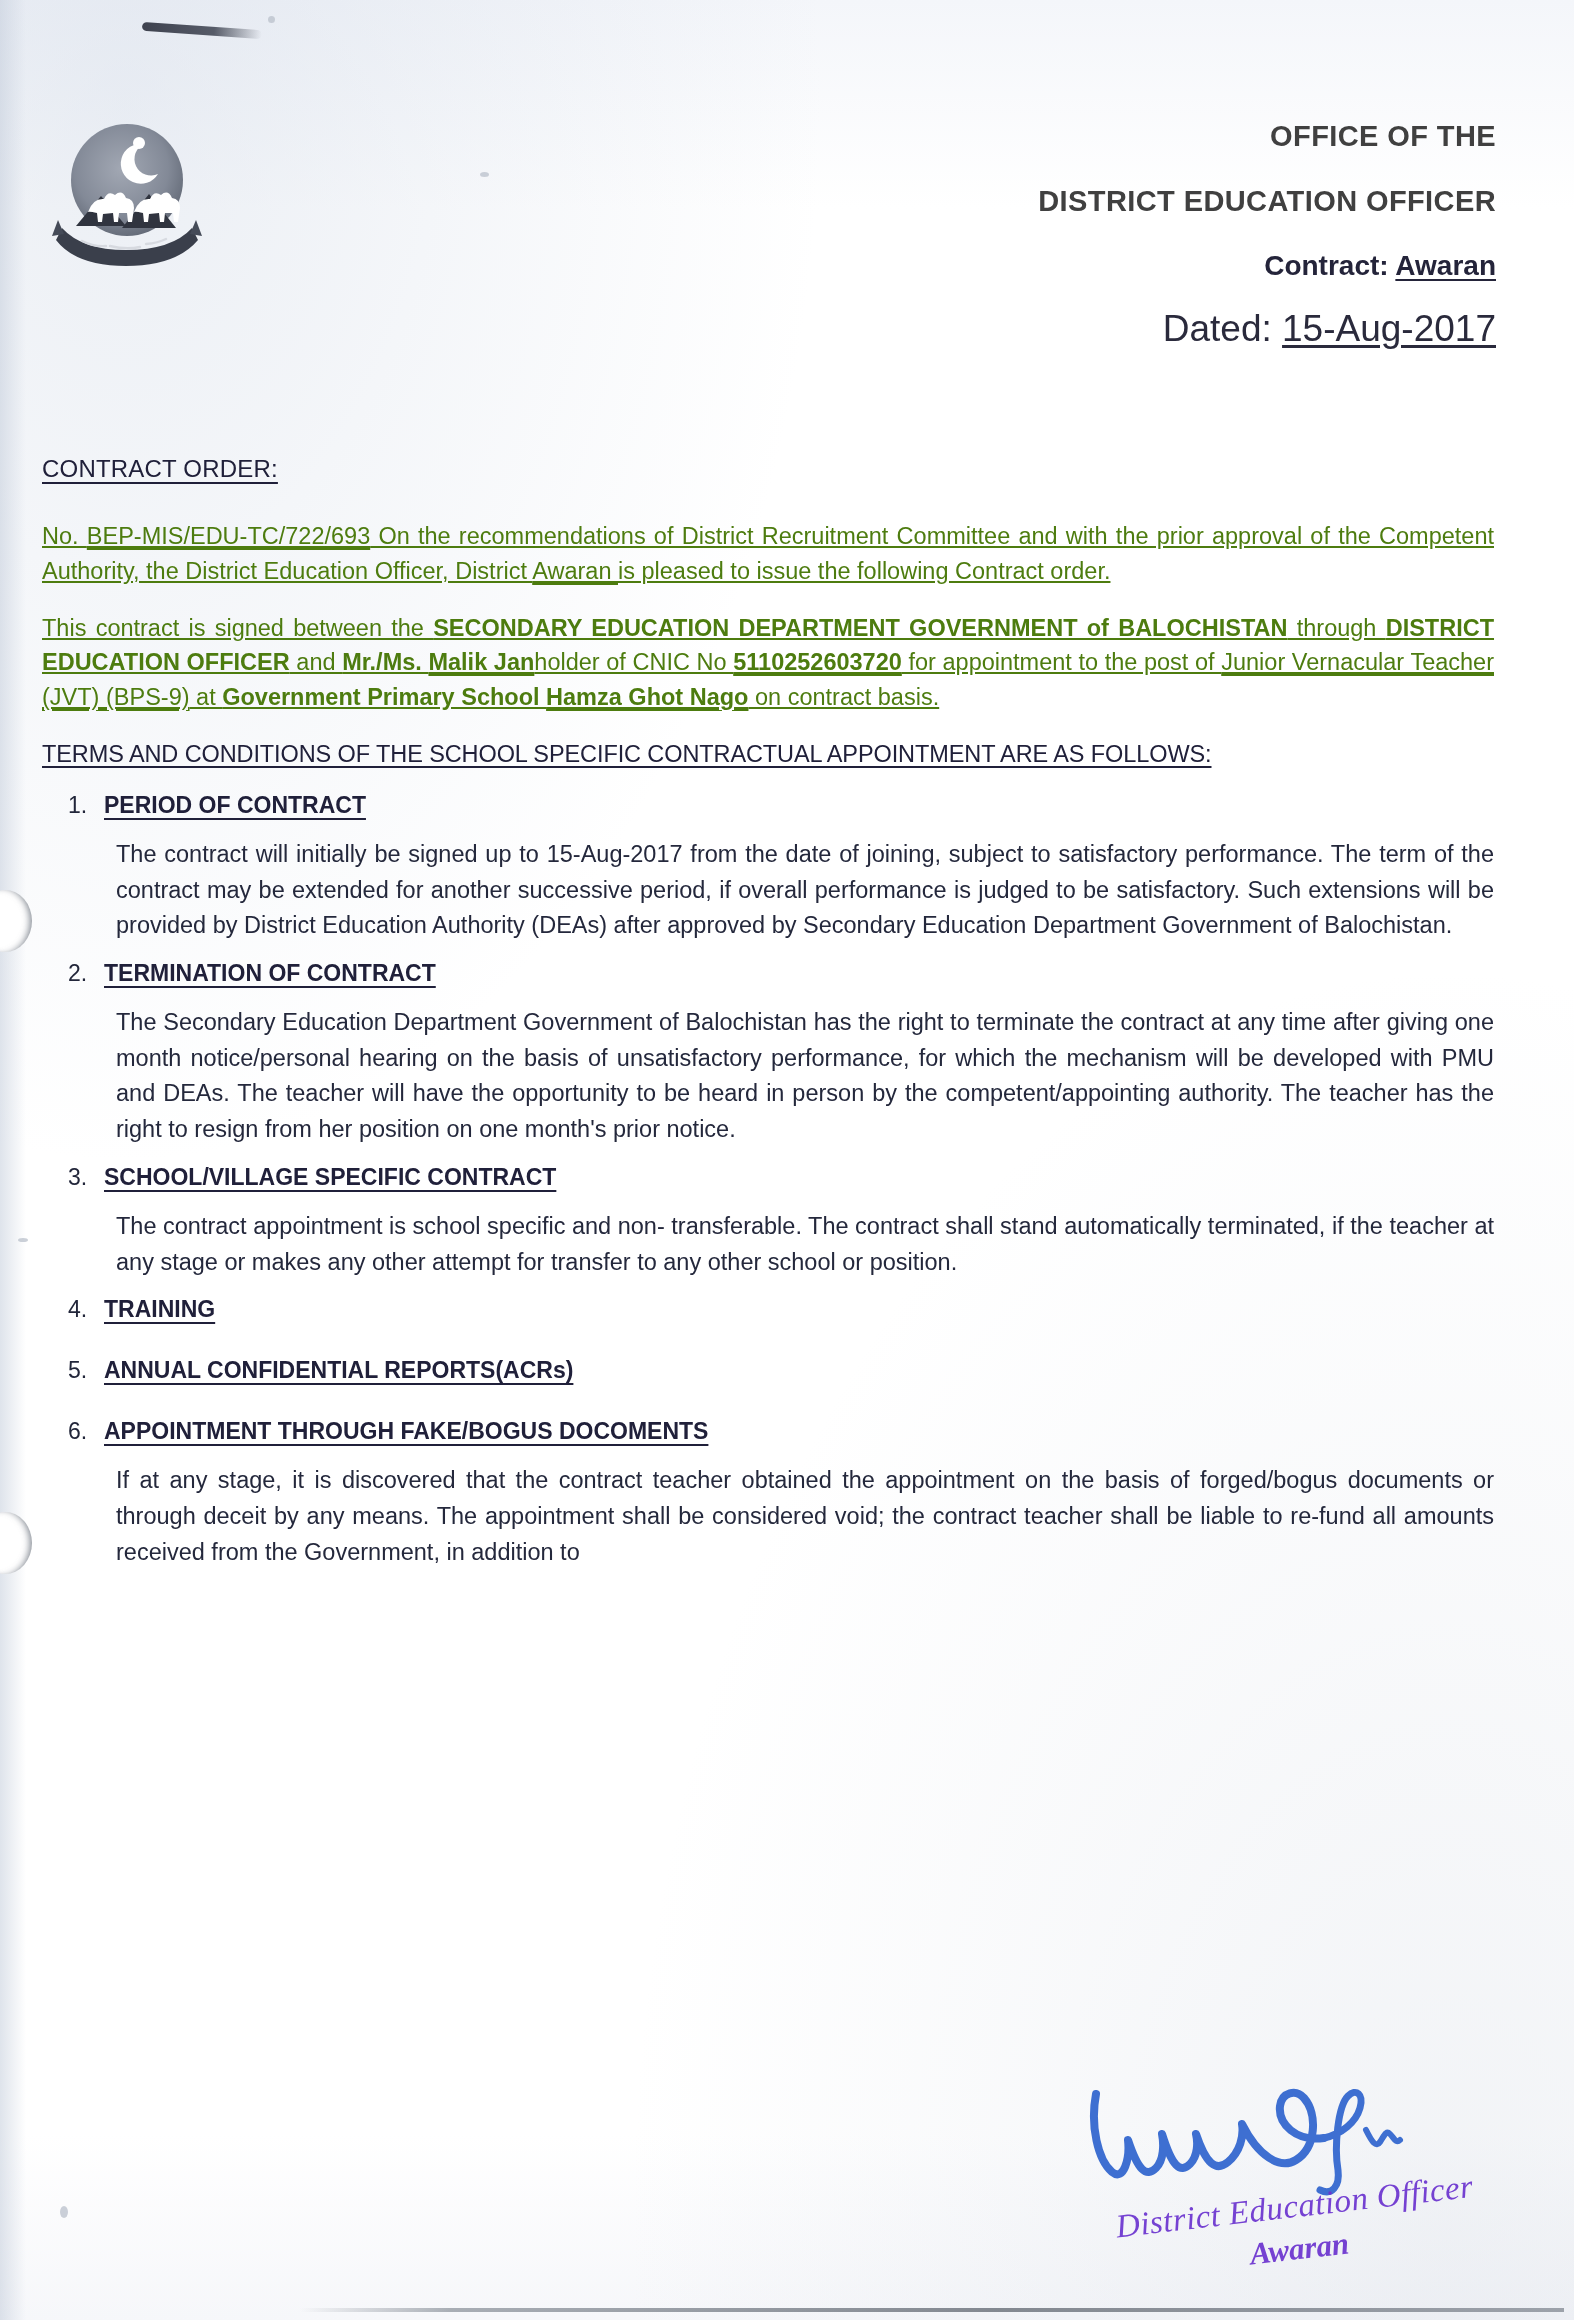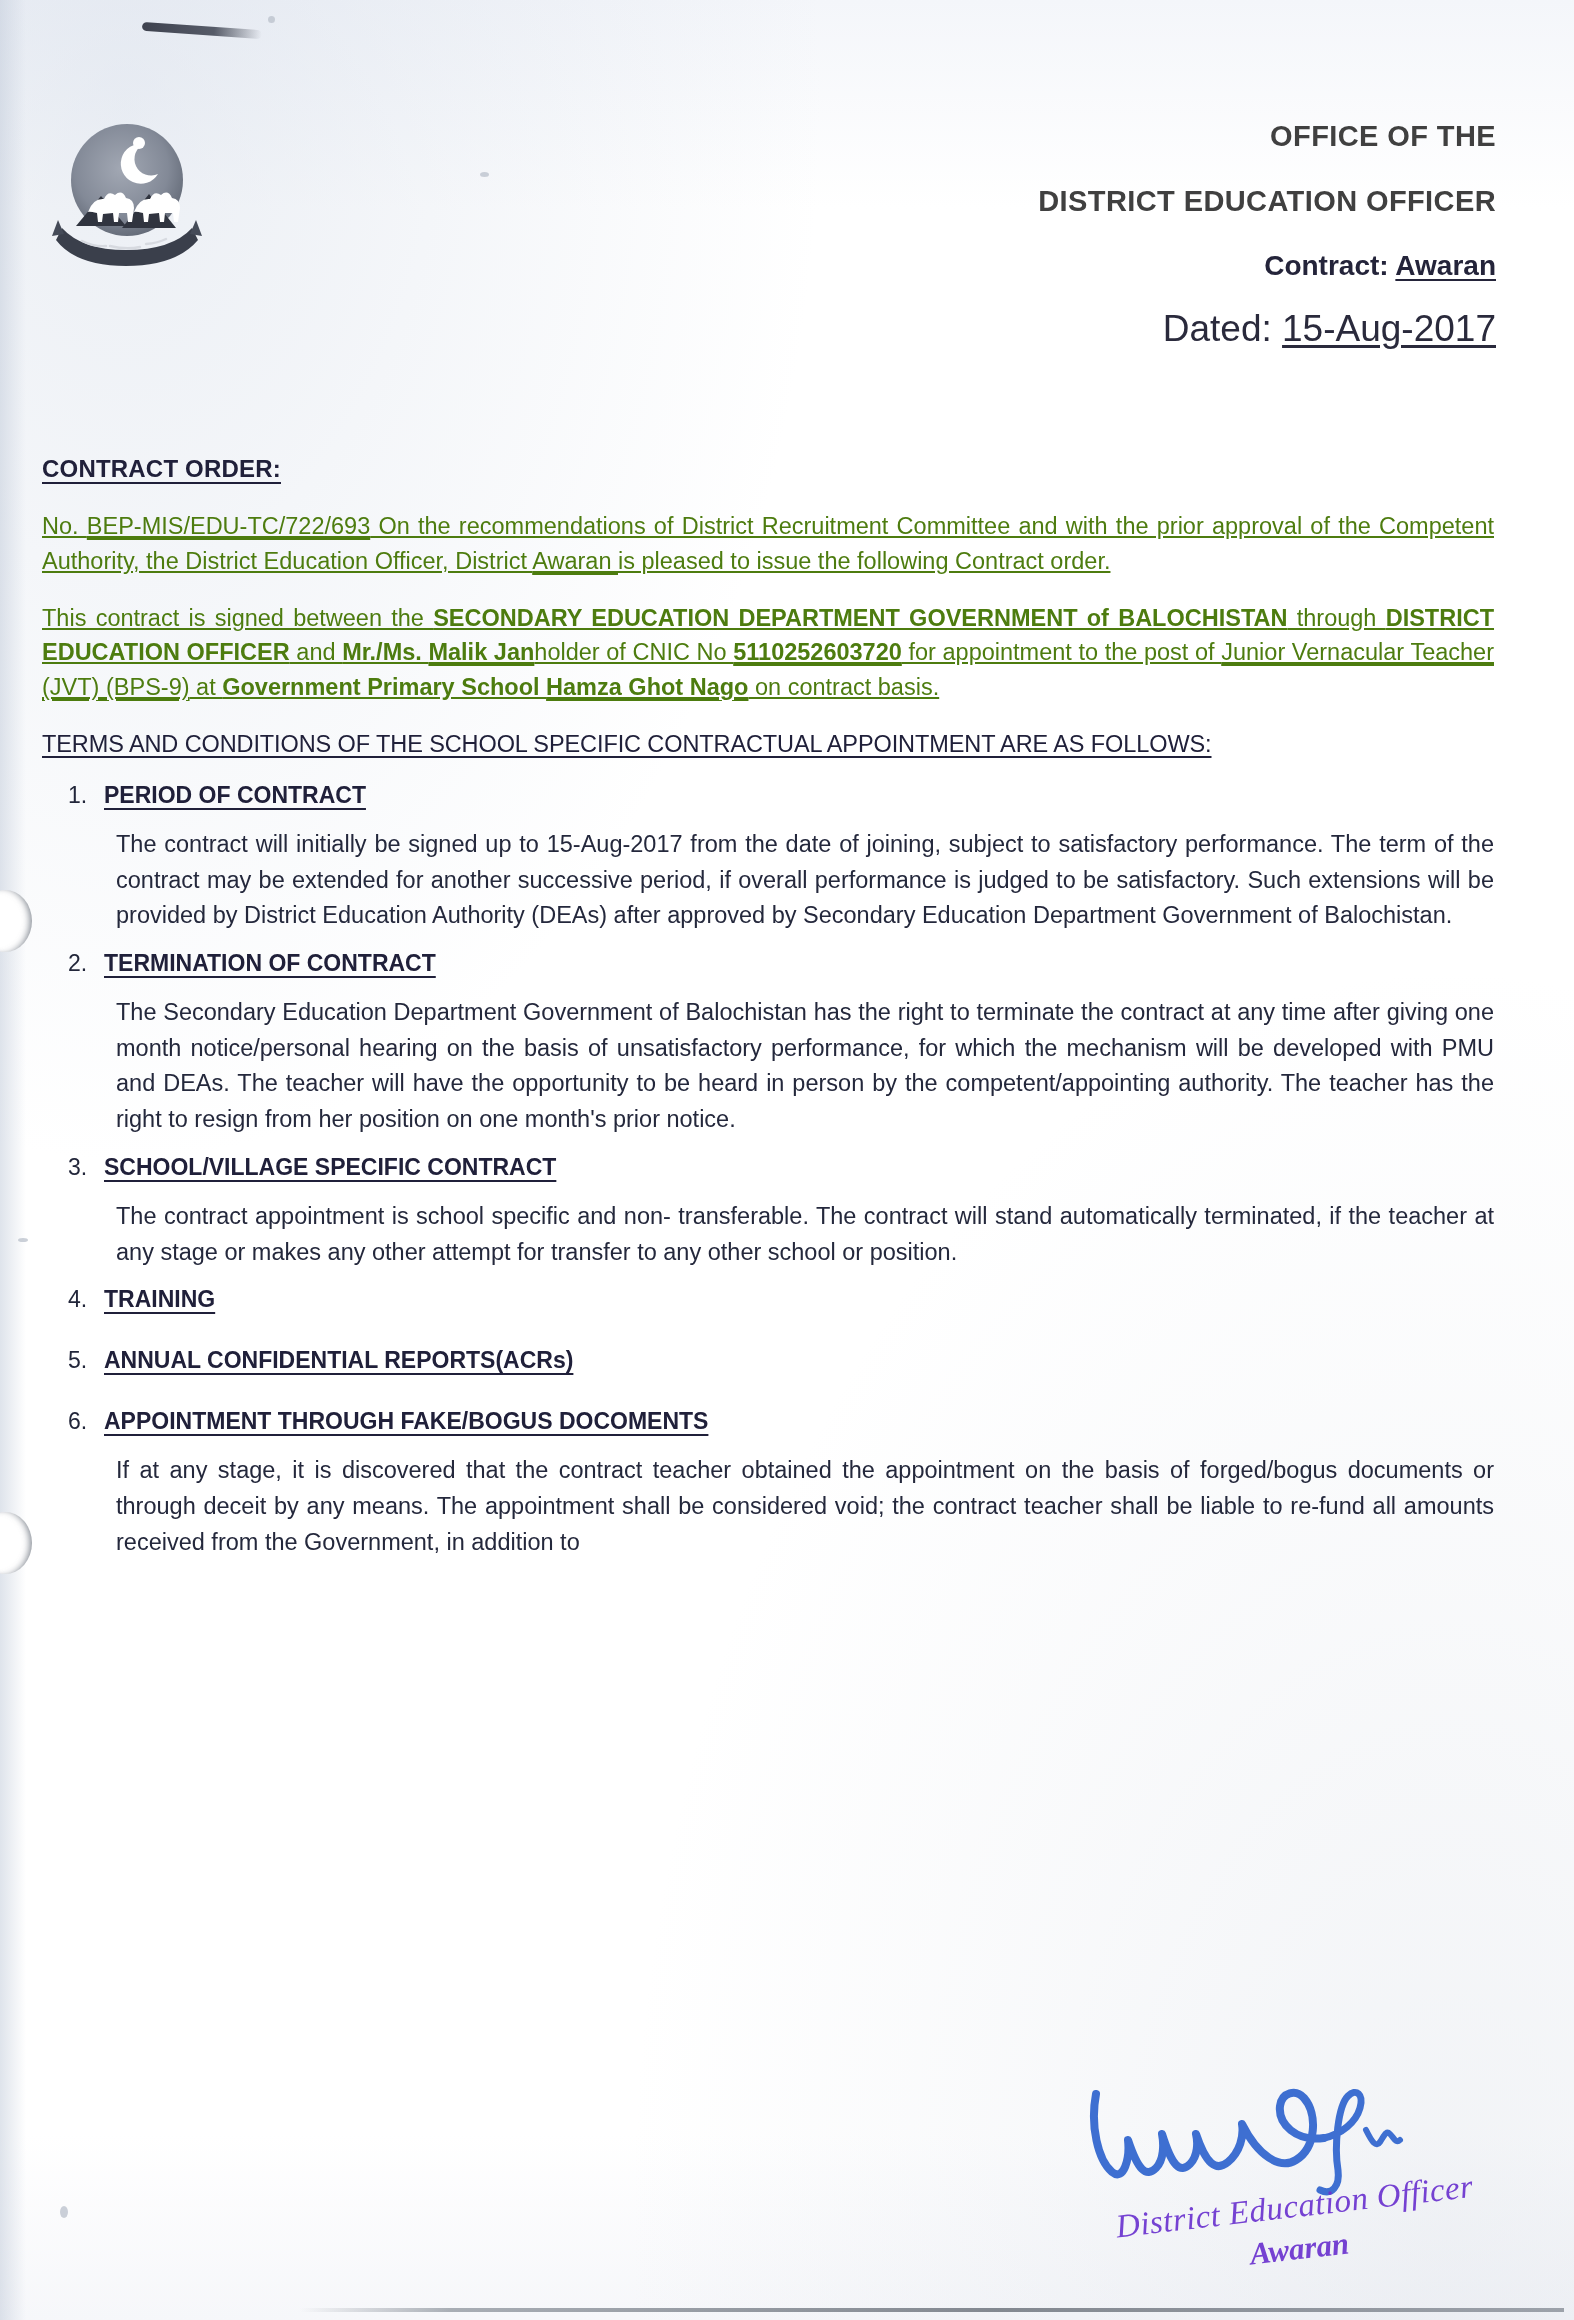--- a/index.html
+++ b/index.html
@@ -106,26 +106,26 @@
   .u { text-decoration: underline; text-underline-offset: 4px; }
 
   
   .body {
     position: absolute;
     left: 42px;
     top: 455px;
     width: 1452px;
   }
   .section-title {
-    font-weight: bold;
+    font-weight: normal;
     font-size: 24px;
     text-decoration: underline;
     text-underline-offset: 5px;
     letter-spacing: .2px;
-    margin: 0 0 26px 0;
+    margin: 0 0 36px 0;
     color: #20203a;
   }
   p.para {
     font-size: 23.5px;
     line-height: 1.48;
     text-align: justify;
     margin: 0 0 22px 0;
     color: #4d7c0f;
     text-decoration: underline;
   }
@@ -283,21 +283,21 @@
       <li>
         <div class="term-head">PERIOD OF CONTRACT</div>
         <p class="term-body">The contract will initially be signed up to 15-Aug-2017 from the date of joining, subject to satisfactory performance. The term of the contract may be extended for another successive period, if overall performance is judged to be satisfactory. Such extensions will be provided by District Education Authority (DEAs) after approved by Secondary Education Department Government of Balochistan.</p>
       </li>
       <li>
         <div class="term-head">TERMINATION OF CONTRACT</div>
         <p class="term-body">The Secondary Education Department Government of Balochistan has the right to terminate the contract at any time after giving one month notice/personal hearing on the basis of unsatisfactory performance, for which the mechanism will be developed with PMU and DEAs.  The teacher will have the opportunity to be heard in person by the competent/appointing authority. The teacher has the right to resign from her position on one month's prior notice.</p>
       </li>
       <li>
         <div class="term-head">SCHOOL/VILLAGE SPECIFIC CONTRACT</div>
-        <p class="term-body">The contract appointment is school specific and non- transferable. The contract will stand automatically terminated, if the teacher at any stage or makes any other attempt for transfer to any other school or position.</p>
+        <p class="term-body">The contract appointment is school specific and non- transferable. The contract shall stand automatically terminated, if the teacher at any stage or makes any other attempt for transfer to any other school or position.</p>
       </li>
       <li>
         <div class="term-head">TRAINING</div>
       </li>
       <li>
         <div class="term-head">ANNUAL CONFIDENTIAL REPORTS(ACRs)</div>
       </li>
       <li>
         <div class="term-head">APPOINTMENT THROUGH FAKE/BOGUS DOCOMENTS</div>
         <p class="term-body">If at any stage, it is discovered that the contract teacher obtained the appointment on the basis of forged/bogus documents or through deceit by any means. The appointment shall be considered void; the contract teacher shall be liable to re-fund all amounts received from the Government, in addition to</p>

